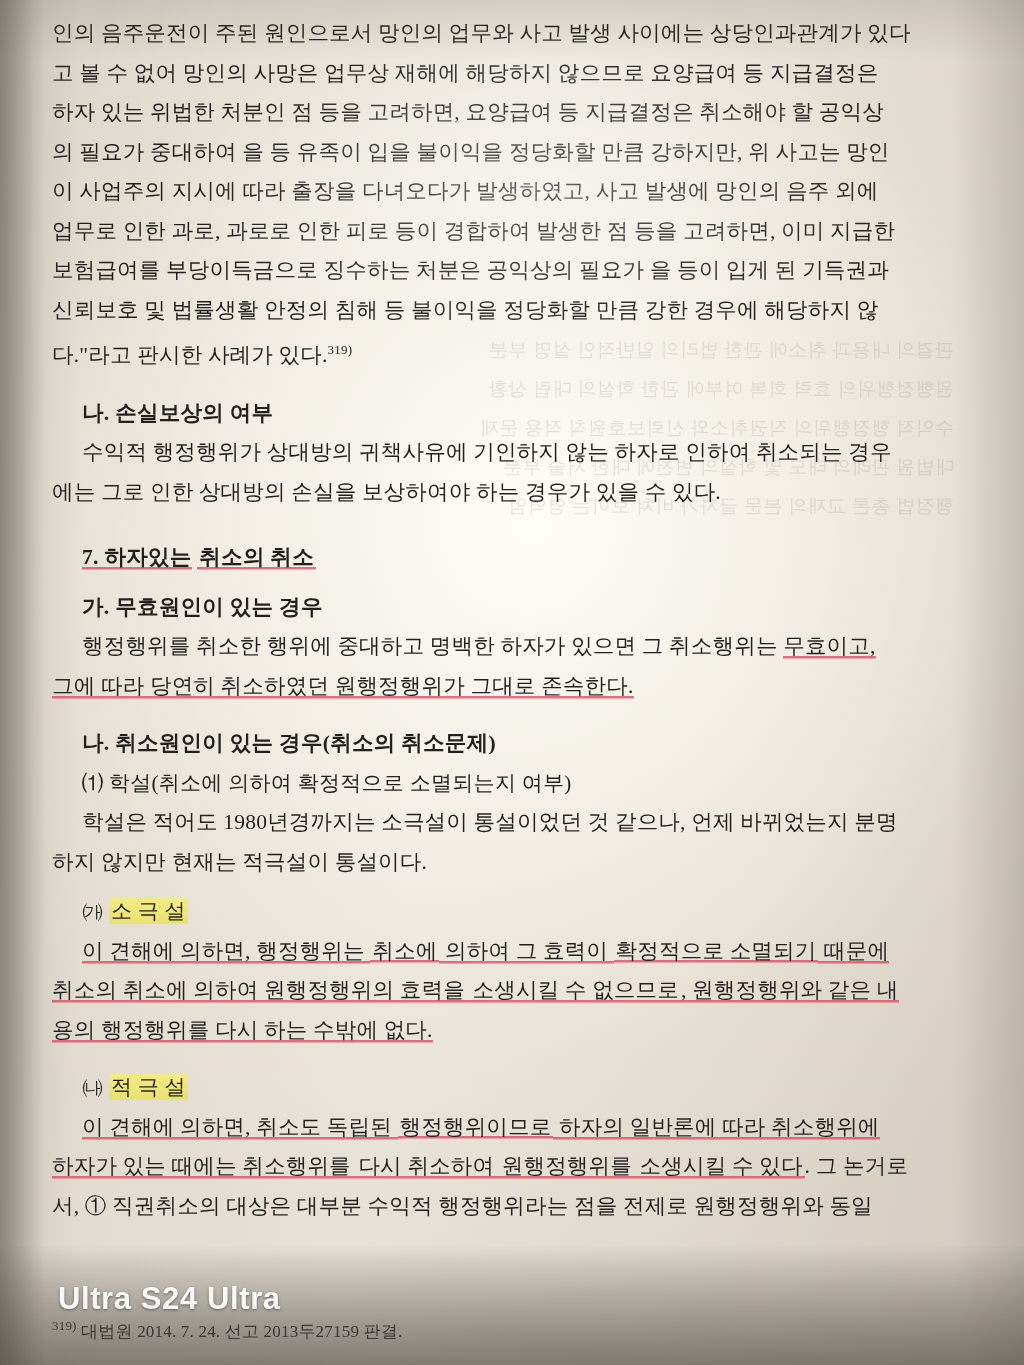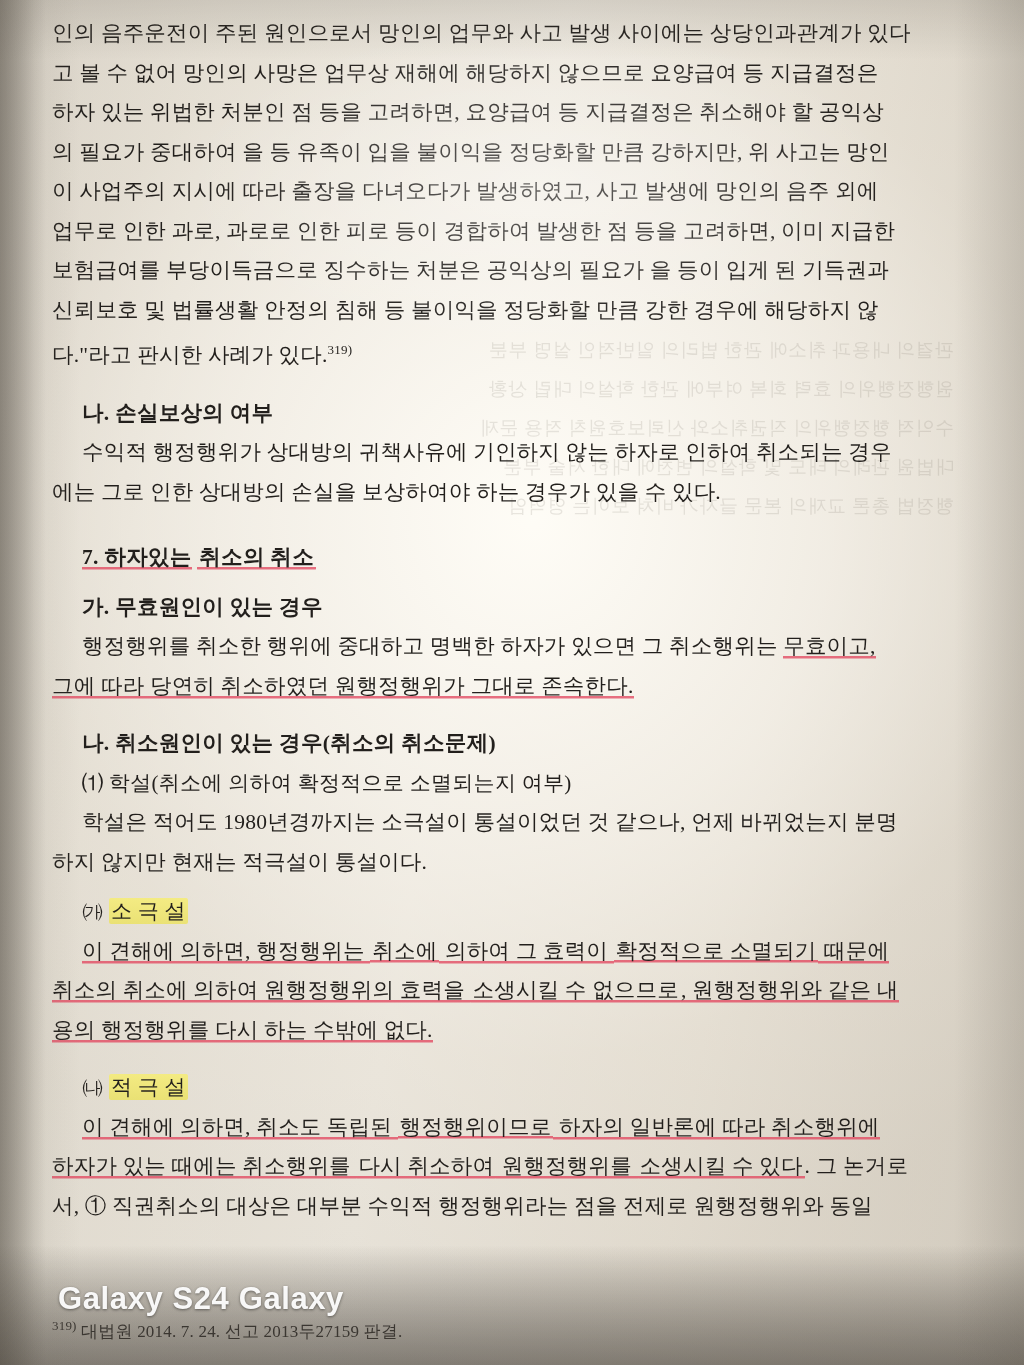--- a/index.html
+++ b/index.html
@@ -262,14 +262,14 @@
   <div class="footnote">
     <span class="sup">319)</span>
     <span>대법원 2014. 7. 24. 선고 2013두27159 판결.</span>
   </div>
 
   <div class="glare"></div>
   <div class="bottom-dark"></div>
   <div class="shadow-band"></div>
   <div class="vignette"></div>
 
-  <div class="watermark">Galaxy S24 Galaxy</div>
+  <div class="watermark">Ultra S24 Ultra</div>
 </div>
 
 </body></html>

